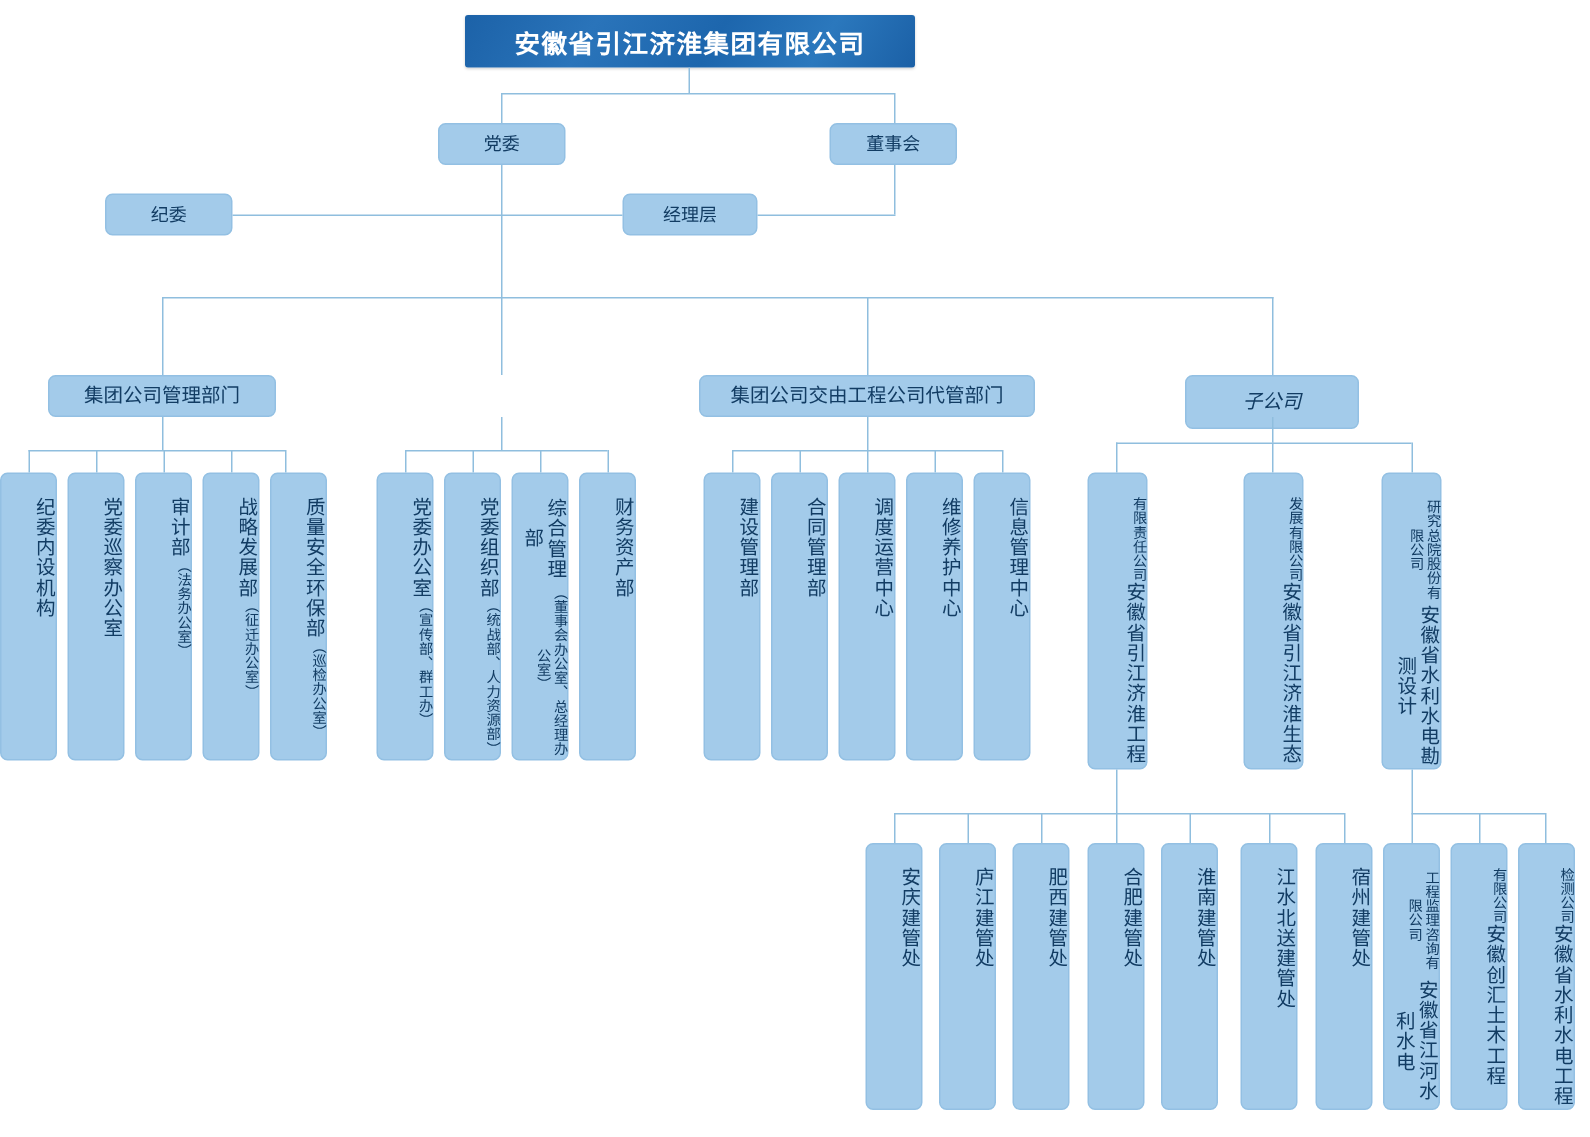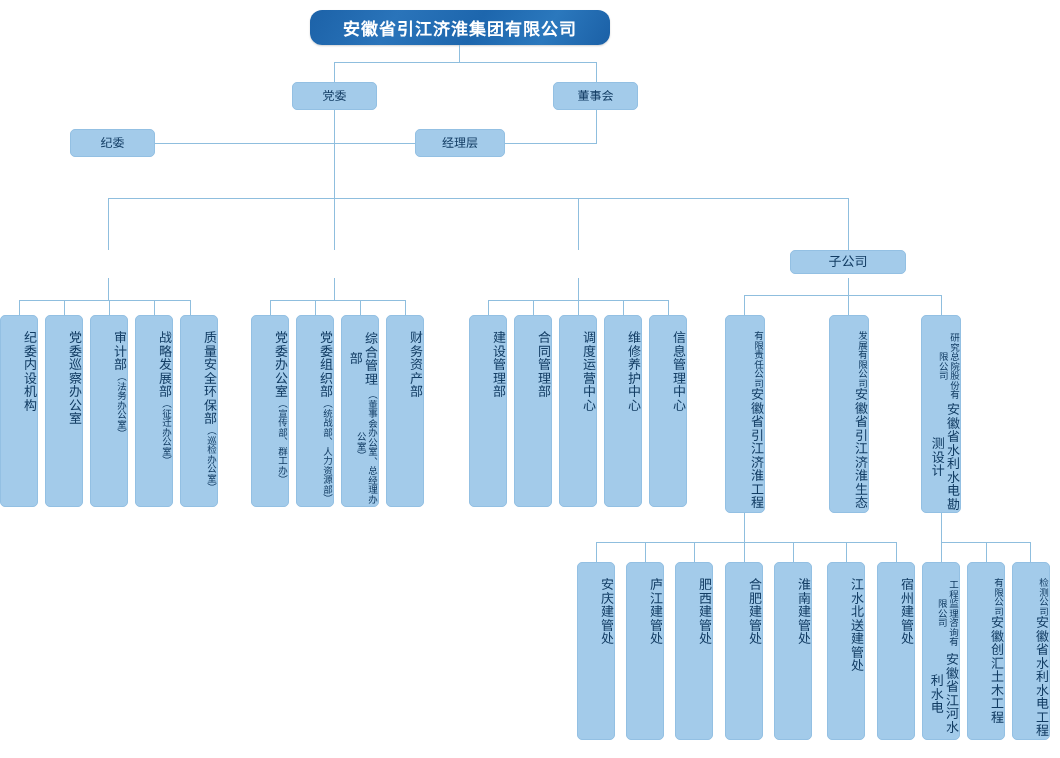--- a/index.html
+++ b/index.html
@@ -66,21 +66,21 @@
   }
   .vstack > span{display:block;}
   .vstack .main{font-size:13px;letter-spacing:.5px;}
   .vstack .sub{font-size:9.5px;letter-spacing:0px;}
 
   
   #root-node{
     position:absolute;
     background:linear-gradient(120deg,#1c62a8 0%,#2a74ba 28%,#1d66ad 55%,#2b78bd 78%,#1b60a6 100%);
     border:none;
-    border-radius:12px;
+    border-radius:2px;
     color:#ffffff;
     font-size:17px;
     font-weight:bold;
     letter-spacing:1px;
     display:flex;align-items:center;justify-content:center;
     box-shadow:0 1px 2px rgba(0,0,0,.18);
   }
 </style>
 </head>
 <body>
@@ -109,24 +109,26 @@
   <div class="box h" style="left:70px;top:129px;width:85px;height:28px;">纪委</div>
 
   <div class="box h" style="left:415px;top:129px;width:90px;height:28px;">经理层</div>
 
   <div class="ln lnh" style="left:108px;top:198px;width:741px;"></div>
   <div class="ln lnv" style="left:108px;top:198px;height:52px;"></div>
   <div class="ln lnv" style="left:334px;top:198px;height:52px;"></div>
   <div class="ln lnv" style="left:578px;top:198px;height:52px;"></div>
   <div class="ln lnv" style="left:848px;top:198px;height:52px;"></div>
 
-
-
-
-  <div class="box h cat" style="left:790px;top:250px;width:116px;height:24px;">子公司</div>
+  <div class="box h cat" style="left:32px;top:250px;width:152px;height:28px;">集团公司管理部门</div>
+
+
+  <div class="box h cat" style="left:466px;top:250px;width:224px;height:28px;">集团公司交由工程公司代管部门</div>
+
+  <div class="box h cat" style="left:790px;top:250px;width:116px;height:36px;font-style:italic;">子公司</div>
 
   <div class="ln lnv" style="left:108px;top:278px;height:22px;"></div>
   <div class="ln lnh" style="left:19px;top:300px;width:171px;"></div>
   <div class="ln lnv" style="left:19px;top:300px;height:15px;"></div>
   <div class="ln lnv" style="left:64px;top:300px;height:15px;"></div>
   <div class="ln lnv" style="left:109px;top:300px;height:15px;"></div>
   <div class="ln lnv" style="left:154px;top:300px;height:15px;"></div>
   <div class="ln lnv" style="left:190px;top:300px;height:15px;"></div>
 
   <div class="ln lnv" style="left:334px;top:278px;height:22px;"></div>

